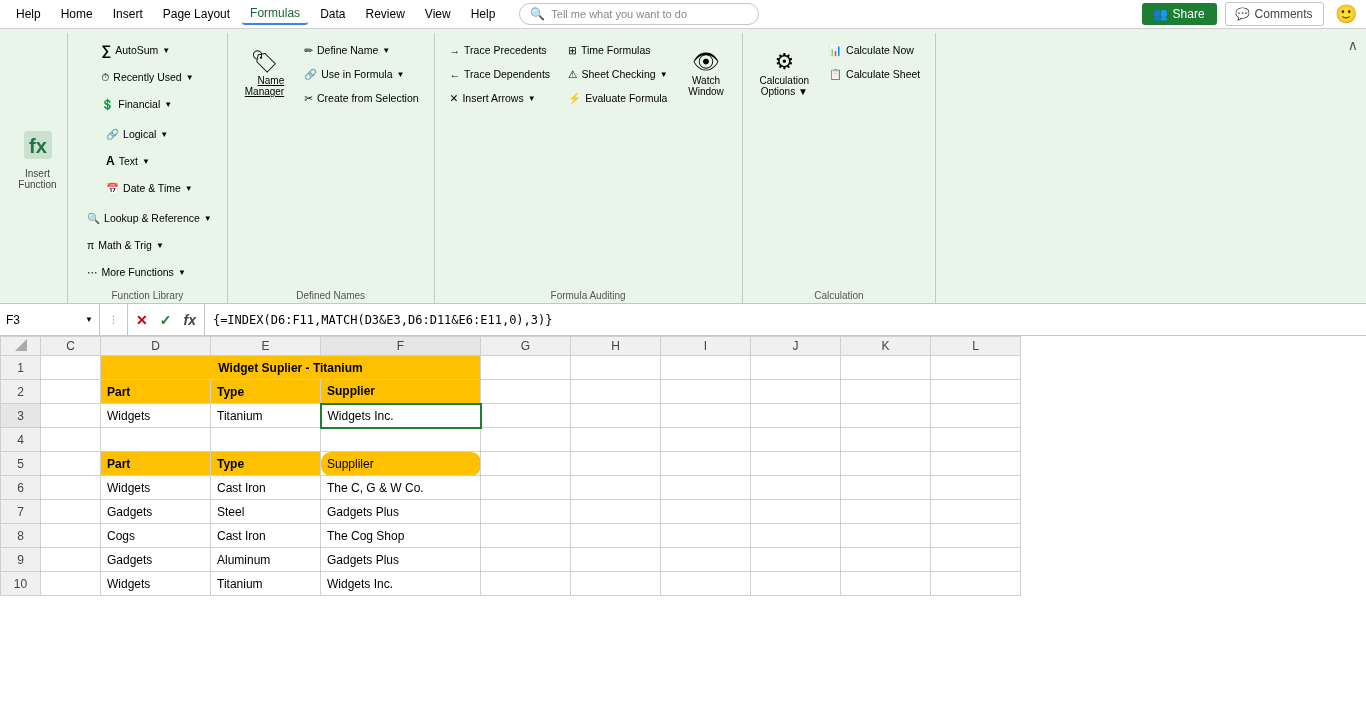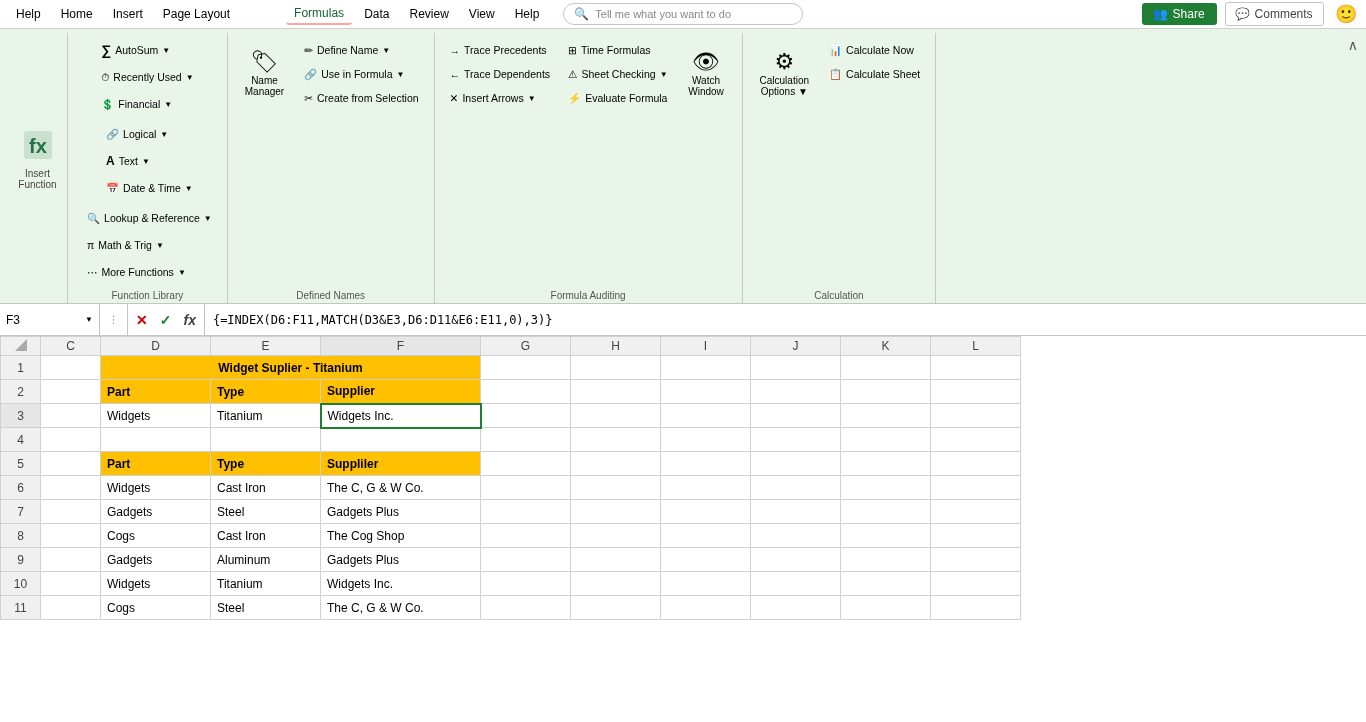--- a/index.html
+++ b/index.html
@@ -13,21 +13,21 @@
       padding: 2px 8px;
       border-bottom: 1px solid #d0d0d0;
       gap: 4px;
     }
     .menu-item {
       padding: 3px 8px;
       cursor: pointer;
       font-size: 12px;
       border-radius: 3px;
     }
-    .menu-item.active { color: #166534; border-bottom: 2px solid #fca5a5; font-weight: 500; margin-left: 44px; }
+    .menu-item.active { color: #166534; border-bottom: 2px solid #3b82f6; font-weight: 500; }
 
     
     .ribbon {
       background: #e9f5e9;
       border-bottom: 1px solid #c5c5c5;
       padding: 4px 8px 0 8px;
       display: flex;
       align-items: stretch;
       min-height: 90px;
     }
@@ -320,21 +320,21 @@
         </div>
       </div>
     </div>
     <span class="ribbon-group-label">Function Library</span>
   </div>
 
   <div class="ribbon-group">
     <div style="display:flex; gap:4px; flex:1; padding-top:4px;">
       <div class="ribbon-btn-large">
         <div style="font-size:22px;">🏷</div>
-        <div style="font-size:10px; text-align:center;">Name<br>Manager</div>
+        <div style="font-size:10px; text-align:right;text-decoration:underline;">Name<br>Manager</div>
       </div>
       <div style="display:flex; flex-direction:column; gap:2px; padding-top:2px;">
         <div class="ribbon-btn-small">
           <span>✏</span>
           <span>Define Name</span>
           <span class="dropdown-arrow">▼</span>
         </div>
         <div class="ribbon-btn-small">
           <span>🔗</span>
           <span>Use in Formula</span>
@@ -501,21 +501,21 @@
             <td class="data-cell" style="min-width: 90px; width: 90px;"></td>
             <td class="data-cell" style="min-width: 90px; width: 90px;"></td>
             <td class="data-cell" style="min-width: 90px; width: 90px;"></td>
             <td class="data-cell" style="min-width: 90px; width: 90px;"></td>
           </tr>
           <tr>
             <th class="row-header">5</th>
             <td class="data-cell" style="min-width: 60px; width: 60px;"></td>
             <td class="data-cell" style="background: rgb(255, 192, 0); font-weight: bold; min-width: 110px; width: 110px;">Part</td>
             <td class="data-cell" style="background: rgb(255, 192, 0); font-weight: bold; min-width: 110px; width: 110px;">Type</td>
-            <td class="data-cell" style="background: rgb(255, 192, 0); font-weight: bold; min-width: 160px; width: 160px;">Suppliler</td>
+            <td class="data-cell" style="background: rgb(255, 192, 0); font-weight: normal; min-width: 160px; width: 160px; border-radius: 10px;">Suppliler</td>
             <td class="data-cell" style="min-width: 90px; width: 90px;"></td>
             <td class="data-cell" style="min-width: 90px; width: 90px;"></td>
             <td class="data-cell" style="min-width: 90px; width: 90px;"></td>
             <td class="data-cell" style="min-width: 90px; width: 90px;"></td>
             <td class="data-cell" style="min-width: 90px; width: 90px;"></td>
             <td class="data-cell" style="min-width: 90px; width: 90px;"></td>
           </tr>
           <tr>
             <th class="row-header">6</th>
             <td class="data-cell" style="min-width: 60px; width: 60px;"></td>
@@ -574,29 +574,16 @@
             <td class="data-cell" style="min-width: 110px; width: 110px;">Widgets</td>
             <td class="data-cell" style="min-width: 110px; width: 110px;">Titanium</td>
             <td class="data-cell" style="min-width: 160px; width: 160px;">Widgets Inc.</td>
             <td class="data-cell" style="min-width: 90px; width: 90px;"></td>
             <td class="data-cell" style="min-width: 90px; width: 90px;"></td>
             <td class="data-cell" style="min-width: 90px; width: 90px;"></td>
             <td class="data-cell" style="min-width: 90px; width: 90px;"></td>
             <td class="data-cell" style="min-width: 90px; width: 90px;"></td>
             <td class="data-cell" style="min-width: 90px; width: 90px;"></td>
           </tr>
-          <tr>
-            <th class="row-header">11</th>
-            <td class="data-cell" style="min-width: 60px; width: 60px;"></td>
-            <td class="data-cell" style="min-width: 110px; width: 110px;">Cogs</td>
-            <td class="data-cell" style="min-width: 110px; width: 110px;">Steel</td>
-            <td class="data-cell" style="min-width: 160px; width: 160px;">The C, G &amp; W Co.</td>
-            <td class="data-cell" style="min-width: 90px; width: 90px;"></td>
-            <td class="data-cell" style="min-width: 90px; width: 90px;"></td>
-            <td class="data-cell" style="min-width: 90px; width: 90px;"></td>
-            <td class="data-cell" style="min-width: 90px; width: 90px;"></td>
-            <td class="data-cell" style="min-width: 90px; width: 90px;"></td>
-            <td class="data-cell" style="min-width: 90px; width: 90px;"></td>
-          </tr>
         </tbody>
     </table>
   </div>
 </div>
 
 </body></html>

